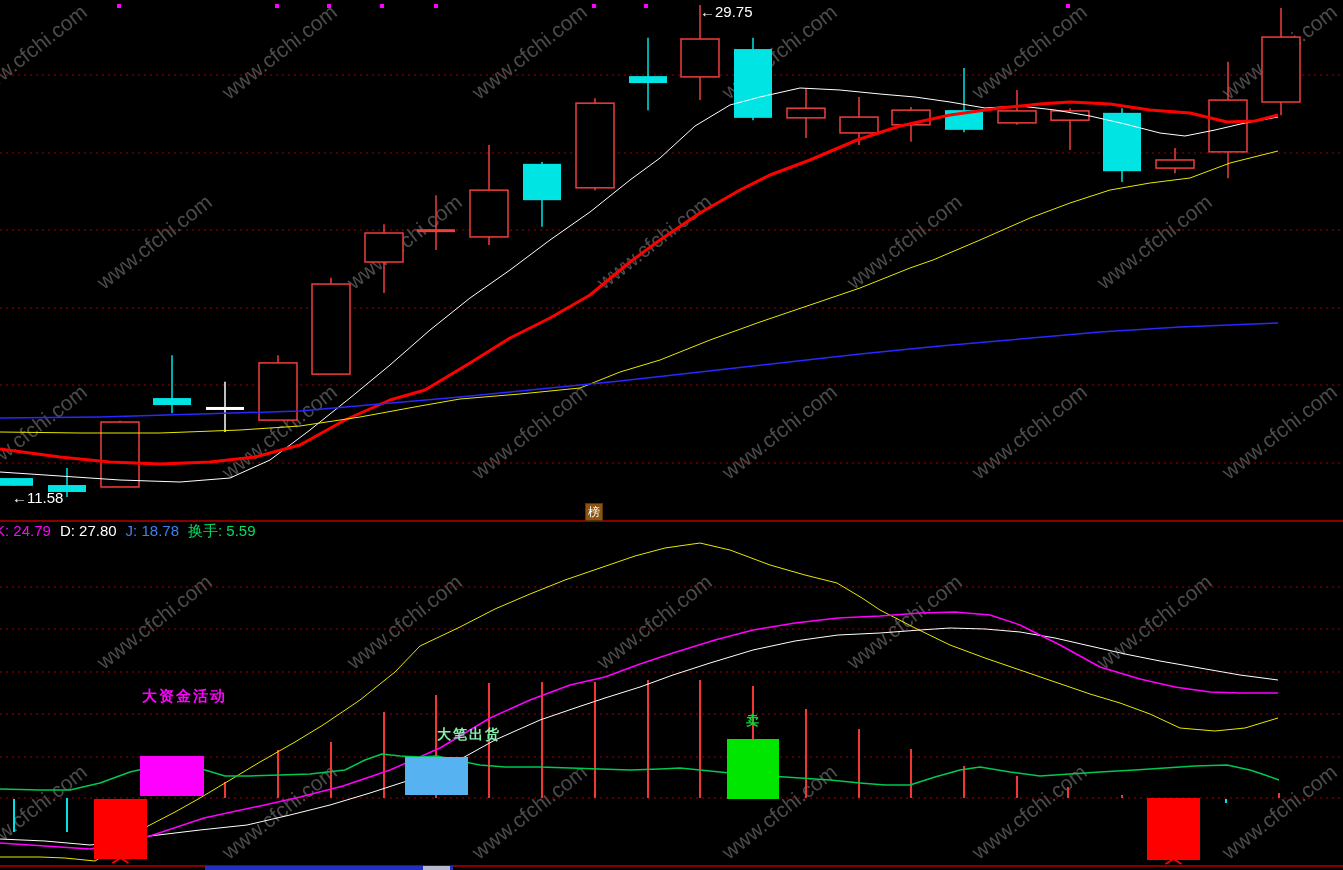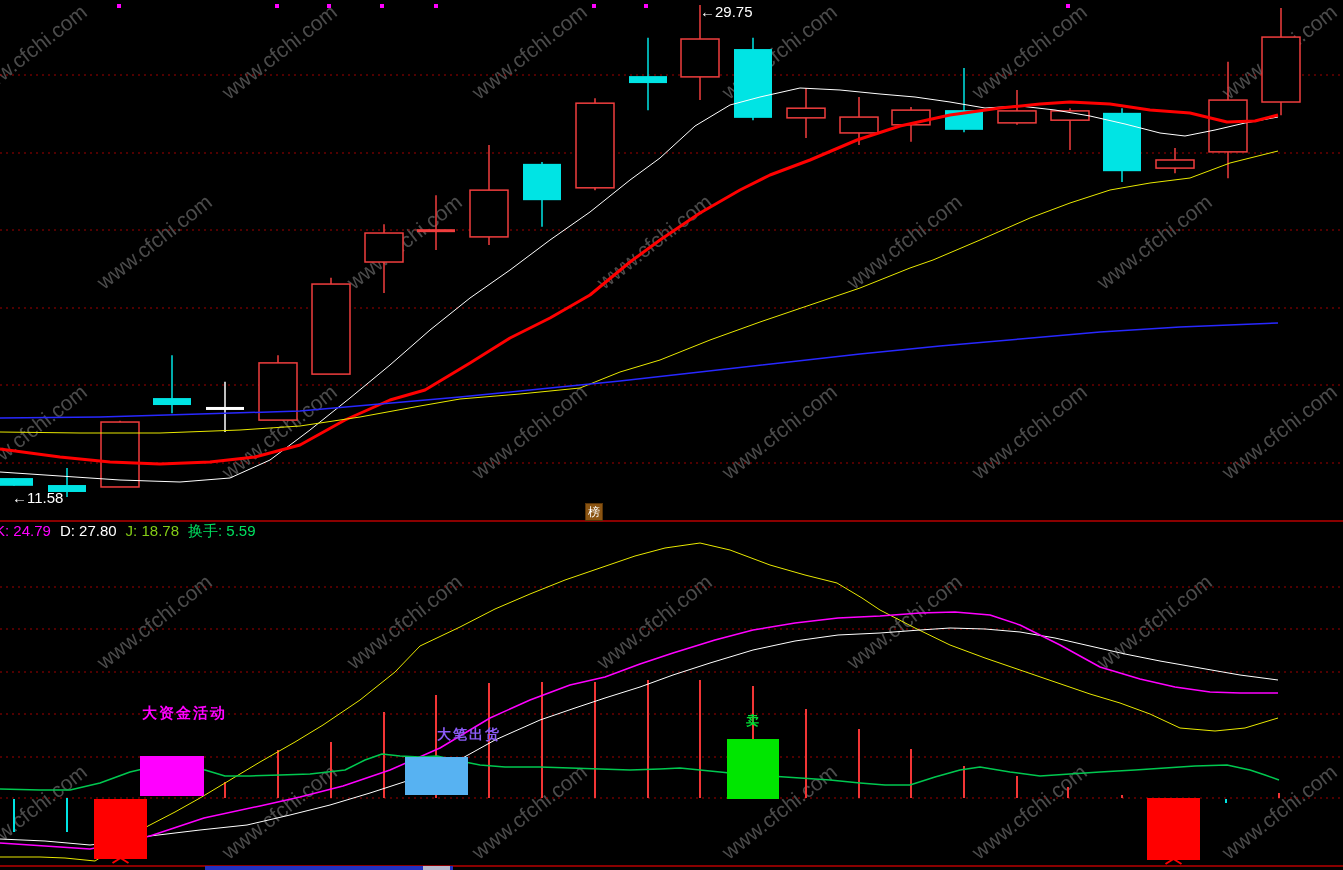--- a/index.html
+++ b/index.html
@@ -8,21 +8,21 @@
   #wm-layer{position:absolute;inset:0;z-index:1;pointer-events:none;}
   .wm{position:absolute;font-size:21px;color:rgba(150,150,150,0.5);transform:rotate(-38deg);white-space:nowrap;}
   #chart{position:absolute;left:0;top:0;z-index:2;}
   .lbl{position:absolute;z-index:3;white-space:nowrap;}
   #high-label,#low-label{color:#fff;font-size:15px;}
   #board-tag{background:#8a5412;color:#fff;font-size:12px;line-height:14px;padding:1px 2px;border:1px solid #5a3406;}
   #status-bar{position:absolute;left:-5px;top:522px;z-index:3;font-size:15px;white-space:nowrap;}
   #status-bar span{margin-right:9px;}
   .sig{font-weight:bold;letter-spacing:2px;}
   #sig-fund{color:#ff00ff;font-size:15px;}
-  #sig-selloff{color:#8b5cf6;font-size:14px;}
+  #sig-selloff{color:#86efac;font-size:14px;}
   #sig-sell{color:#00dd33;font-size:13px;letter-spacing:0;}
   #scroll-track{position:absolute;left:205px;top:866px;width:248px;height:4px;background:#2230c0;z-index:4;}
   #scroll-thumb{position:absolute;left:218px;top:0px;width:27px;height:4px;background:#b8b8cc;}
 </style>
 </head>
 <body>
 
 <div id="app">
   <div id="wm-layer">
       <div class="wm" style="left: -40px; top: 40px;">www.cfchi.com</div>
@@ -166,22 +166,22 @@
       <rect x="644" y="4" width="4" height="4" fill="#ff00ff"></rect>
       <rect x="1066" y="4" width="4" height="4" fill="#ff00ff"></rect>
       <line x1="0" y1="521" x2="1343" y2="521" stroke="#8a0000" stroke-width="2"></line>
       <line x1="0" y1="866" x2="1343" y2="866" stroke="#8a0000" stroke-width="2"></line>
     </svg>
 
   <div class="lbl" id="high-label" style="left:700px;top:3px;text-align:center;">←29.75</div>
   <div class="lbl" id="low-label" style="left:12px;top:489px;">←11.58</div>
   <div class="lbl" id="board-tag" style="left:585px;top:503px;">榜</div>
 
-  <div id="status-bar"><span style="color: rgb(255, 0, 255);">K: 24.79</span><span style="color: rgb(255, 255, 255);">D: 27.80</span><span style="color: #84cc16;">J: 18.78</span><span style="color: rgb(0, 224, 96);">换手: 5.59</span></div>
+  <div id="status-bar"><span style="color: rgb(255, 0, 255);">K: 24.79</span><span style="color: rgb(255, 255, 255);">D: 27.80</span><span style="color: #3b82f6;">J: 18.78</span><span style="color: rgb(0, 224, 96);">换手: 5.59</span></div>
 
-  <div class="lbl sig" id="sig-fund" style="left:142px;top:704px;text-align:center;">大资金活动</div>
+  <div class="lbl sig" id="sig-fund" style="left:142px;top:687px;text-align:center;">大资金活动</div>
   <div class="lbl sig" id="sig-selloff" style="left:437px;top:726px;">大笔出货</div>
   <div class="lbl sig" id="sig-sell" style="left:746px;top:712px;">卖</div>
 
   <div id="scroll-track">
     <div id="scroll-thumb"></div>
   </div>
 </div>
 
 </body></html>

